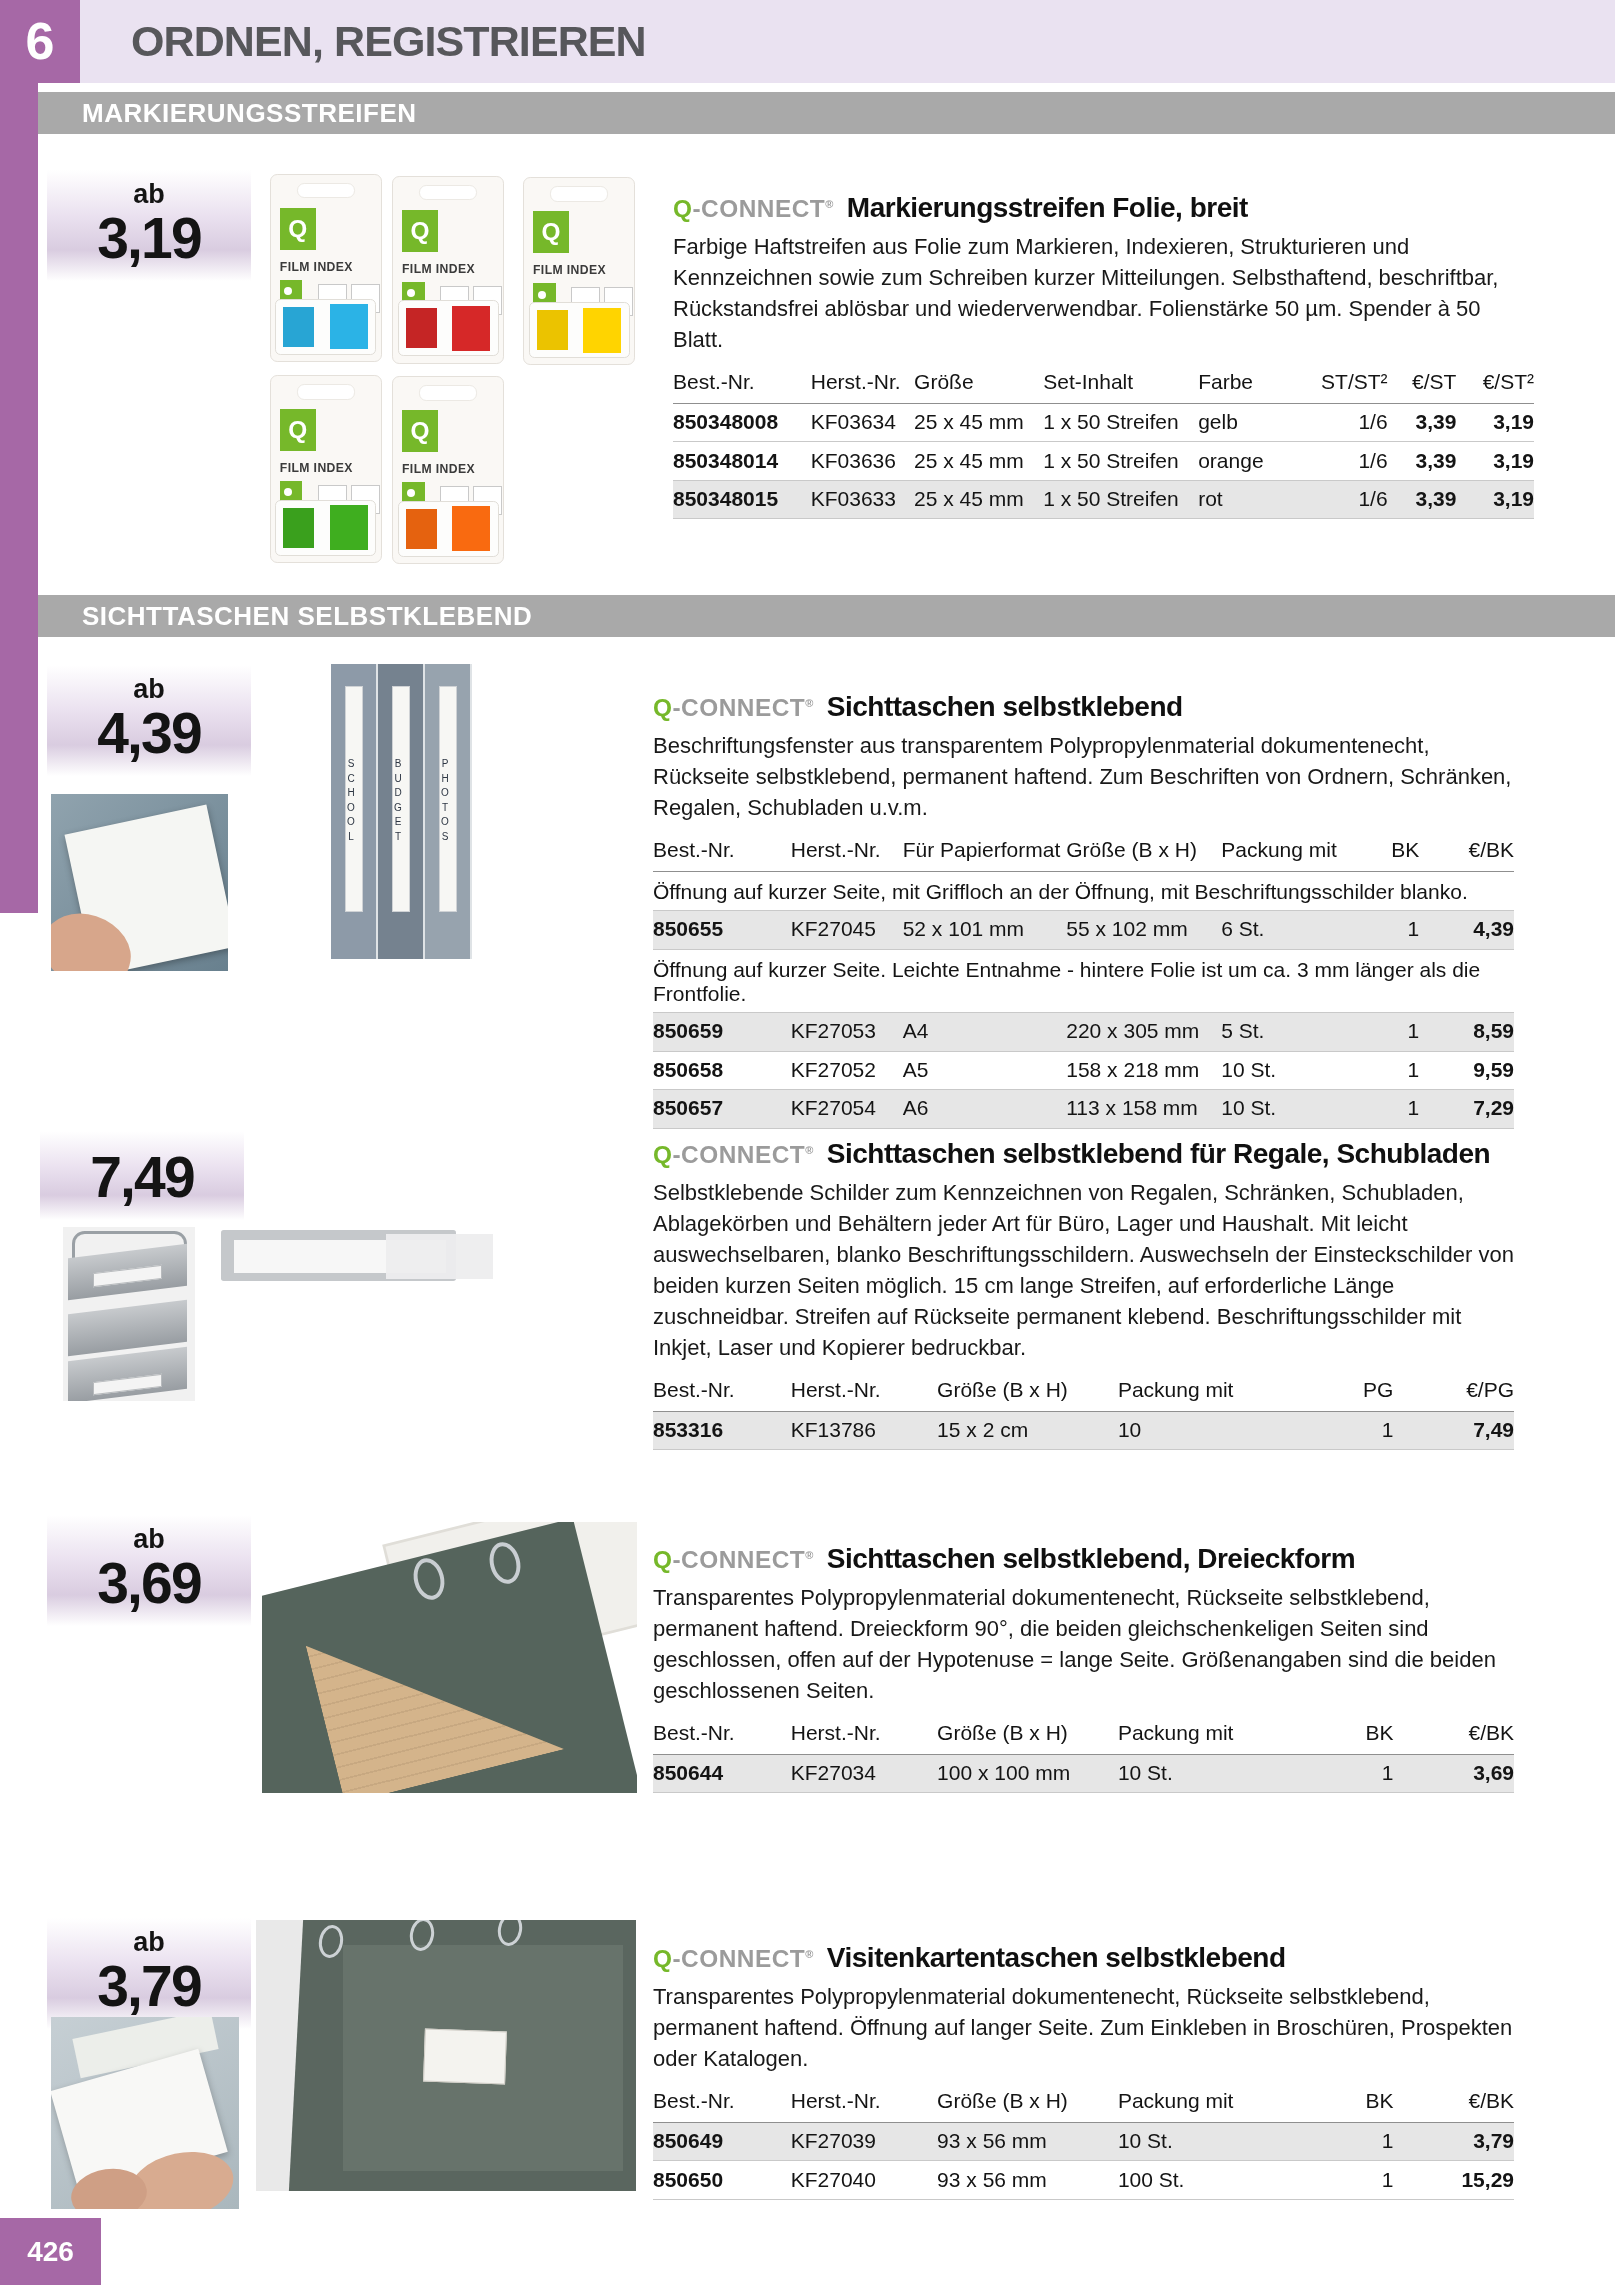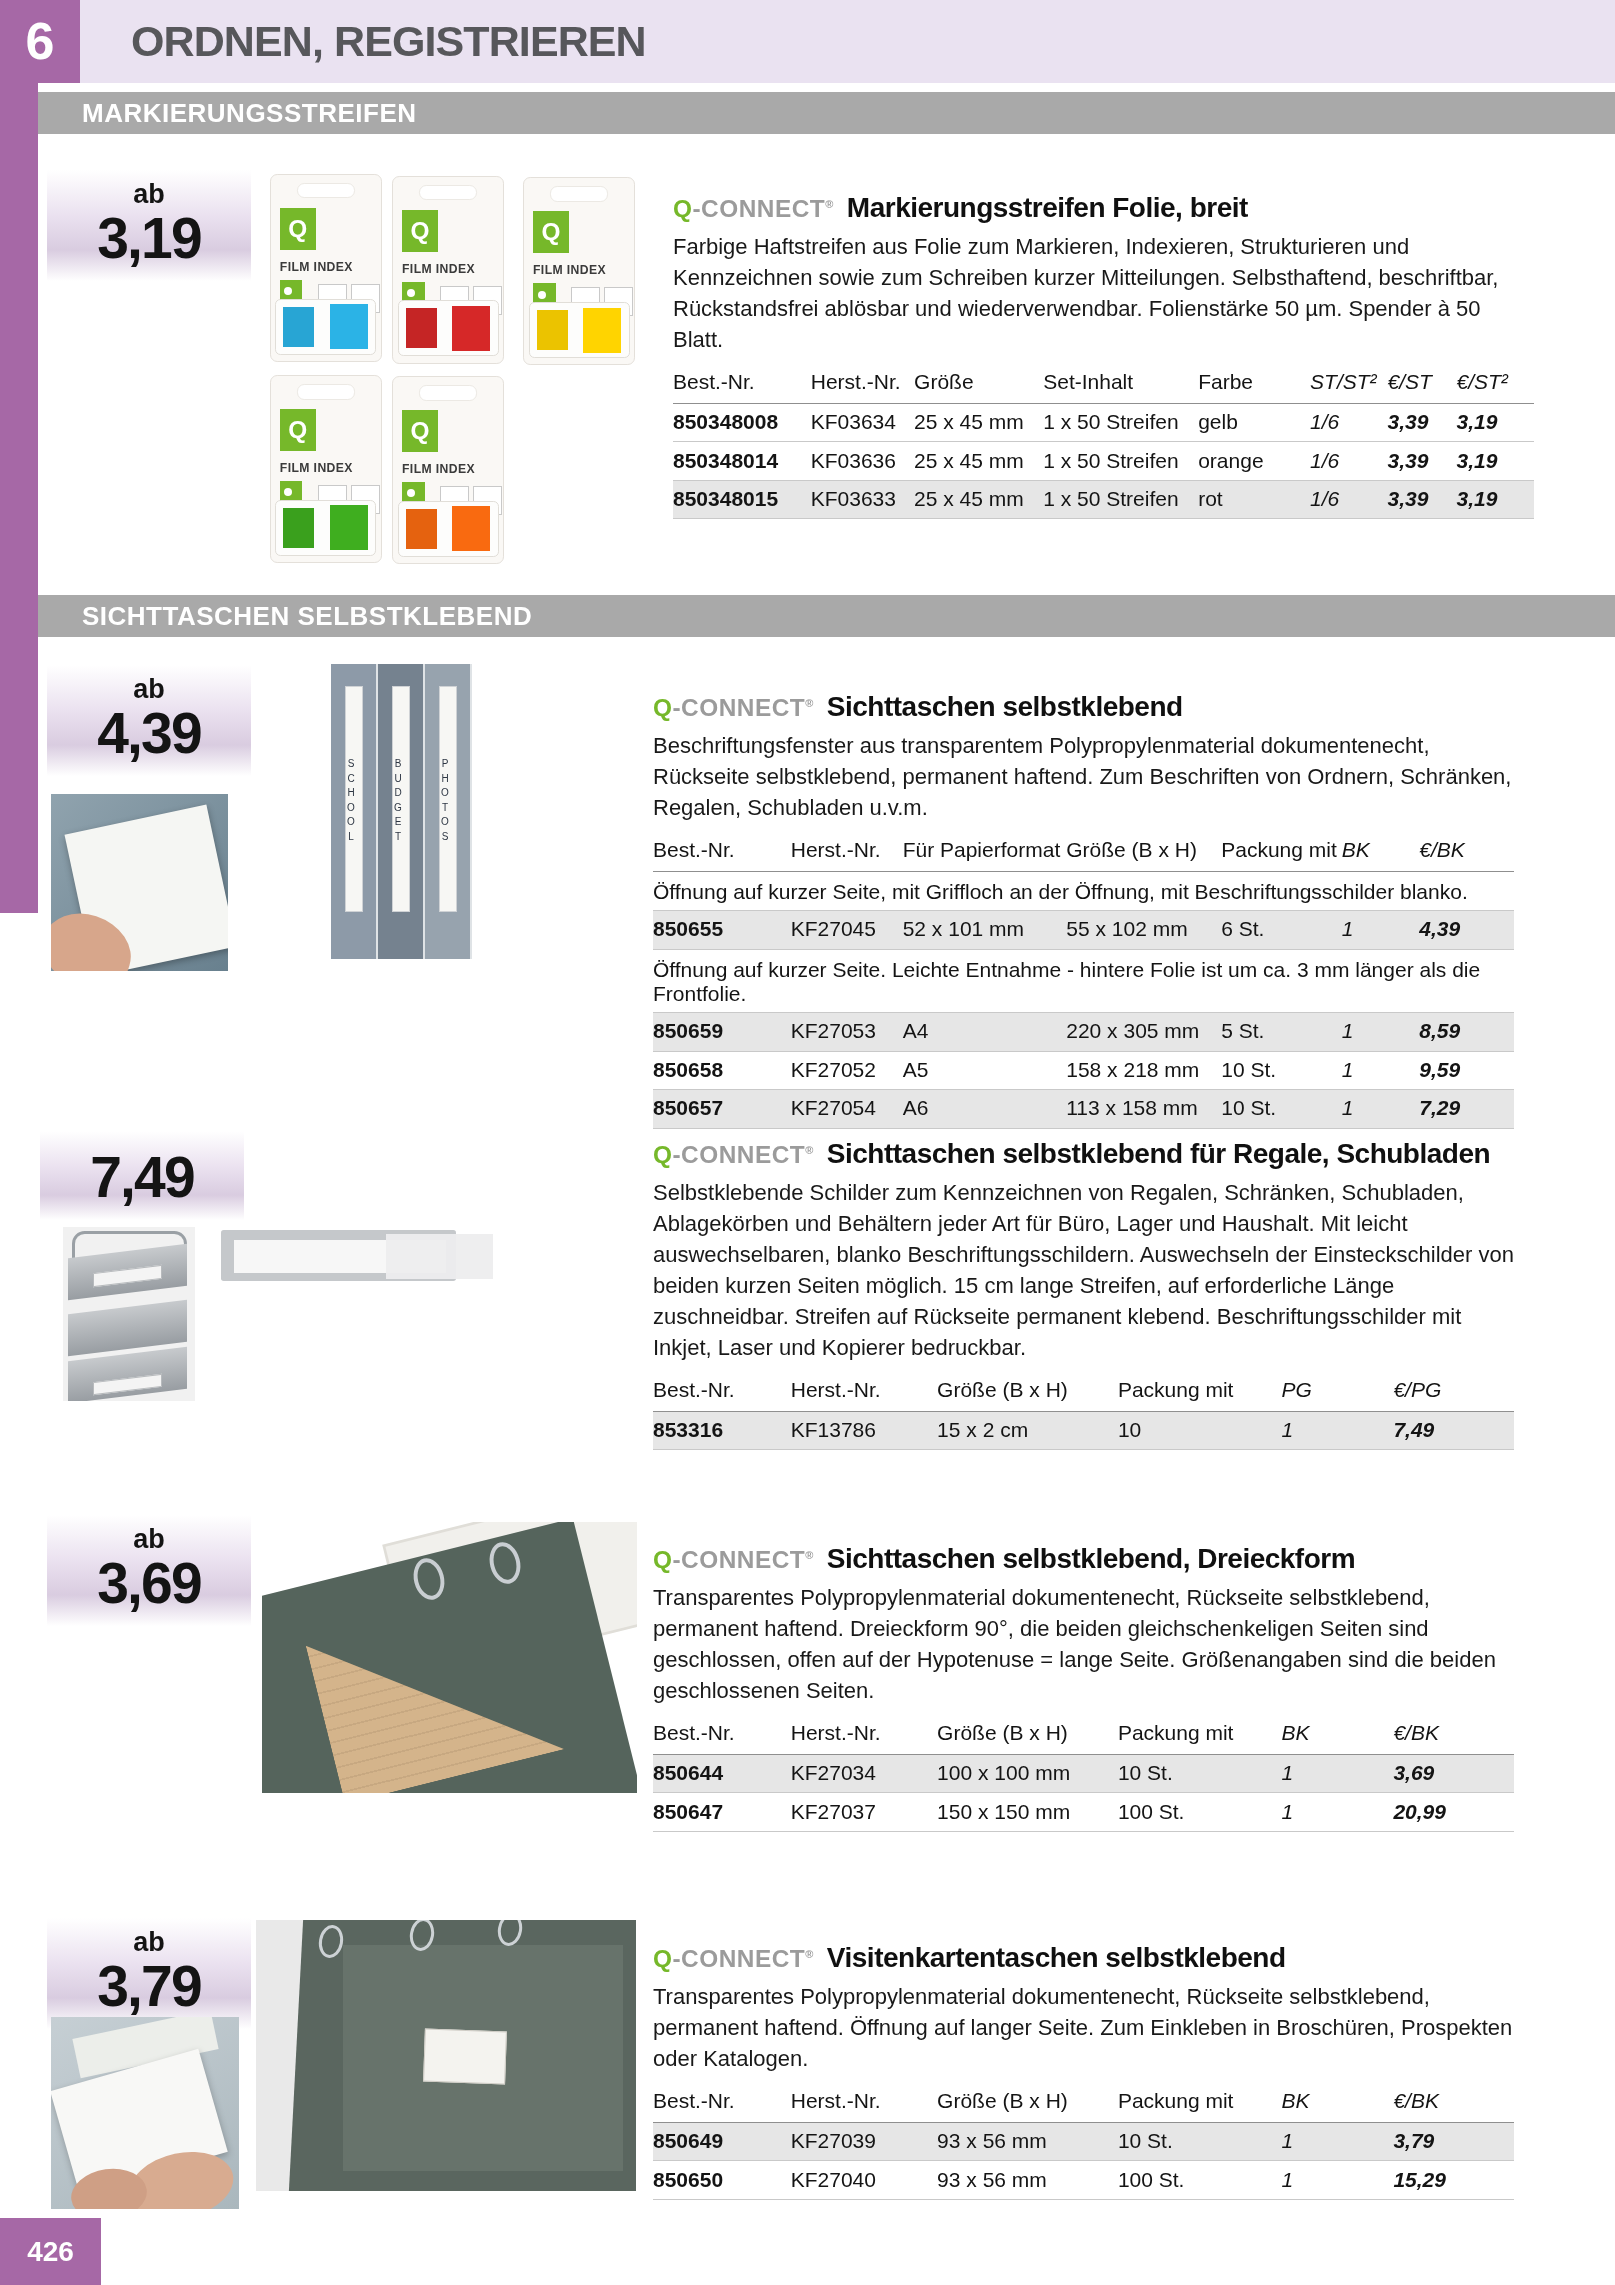--- a/index.html
+++ b/index.html
@@ -30,21 +30,21 @@
   .prod-text{left:653px;width:861px;}
   .qlogo{font-size:24.4px;font-weight:bold;color:#9b9b9b;letter-spacing:0.5px;white-space:nowrap;}
   .qlogo .q{color:var(--green);}
   .qlogo sup{font-size:11px;}
   .prod-title{font-size:28px;font-weight:bold;color:#101010;margin-left:9px;letter-spacing:-0.5px;}
   .prod-desc{font-size:22px;line-height:31px;color:#191919;margin-top:7.2px;}
 
   
   .ptable{width:100%;border-collapse:collapse;font-size:21px;margin-top:11px;table-layout:fixed;}
   .ptable th{font-weight:normal;text-align:left;padding:3.6px 0 9px;border-bottom:0.9px solid #8f8f8f;}
-  .ptable th.r,.ptable td.r{text-align:left;font-style:italic;}
+  .ptable th.r,.ptable td.r{text-align:right;}
   .ptable td{padding:6.3px 0 7.2px;border-bottom:0.9px solid #c9c9c9;}
   .ptable td.b{font-weight:bold;}
   .ptable tr.shade td{background:var(--shade);}
   .ptable td.sub{font-size:21px;padding:8.1px 0 6.3px;background:#fff;}
 
   
   .packs{left:268px;top:172px;width:380px;height:391px;}
   .pack{position:absolute;width:110px;height:186px;background:#faf8f5;border:0.9px solid #e4e0da;border-radius:7.2px;}
   .pack .slot{position:absolute;top:8.1px;left:50%;transform:translateX(-50%);width:56px;height:13.6px;
               background:#fff;border:0.9px solid #ece9e4;border-radius:7.2px;}
@@ -456,28 +456,20 @@
         </thead>
         <tbody>
           <tr class="shade">
             <td class="b">850644</td>
             <td>KF27034</td>
             <td>100 x 100 mm</td>
             <td>10 St.</td>
             <td class="r">1</td>
             <td class="r b">3,69</td>
           </tr>
-          <tr>
-            <td class="b">850647</td>
-            <td>KF27037</td>
-            <td>150 x 150 mm</td>
-            <td>100 St.</td>
-            <td class="r">1</td>
-            <td class="r b">20,99</td>
-          </tr>
         </tbody>
       </table>
   </div>
 
   <div class="abs price-box" style="left:47px;top:1918px;">
     <div class="price-ab">ab</div>
     <div class="price-val">3,79</div>
   </div>
   <div class="abs binder5">
     <div class="cover"></div>

